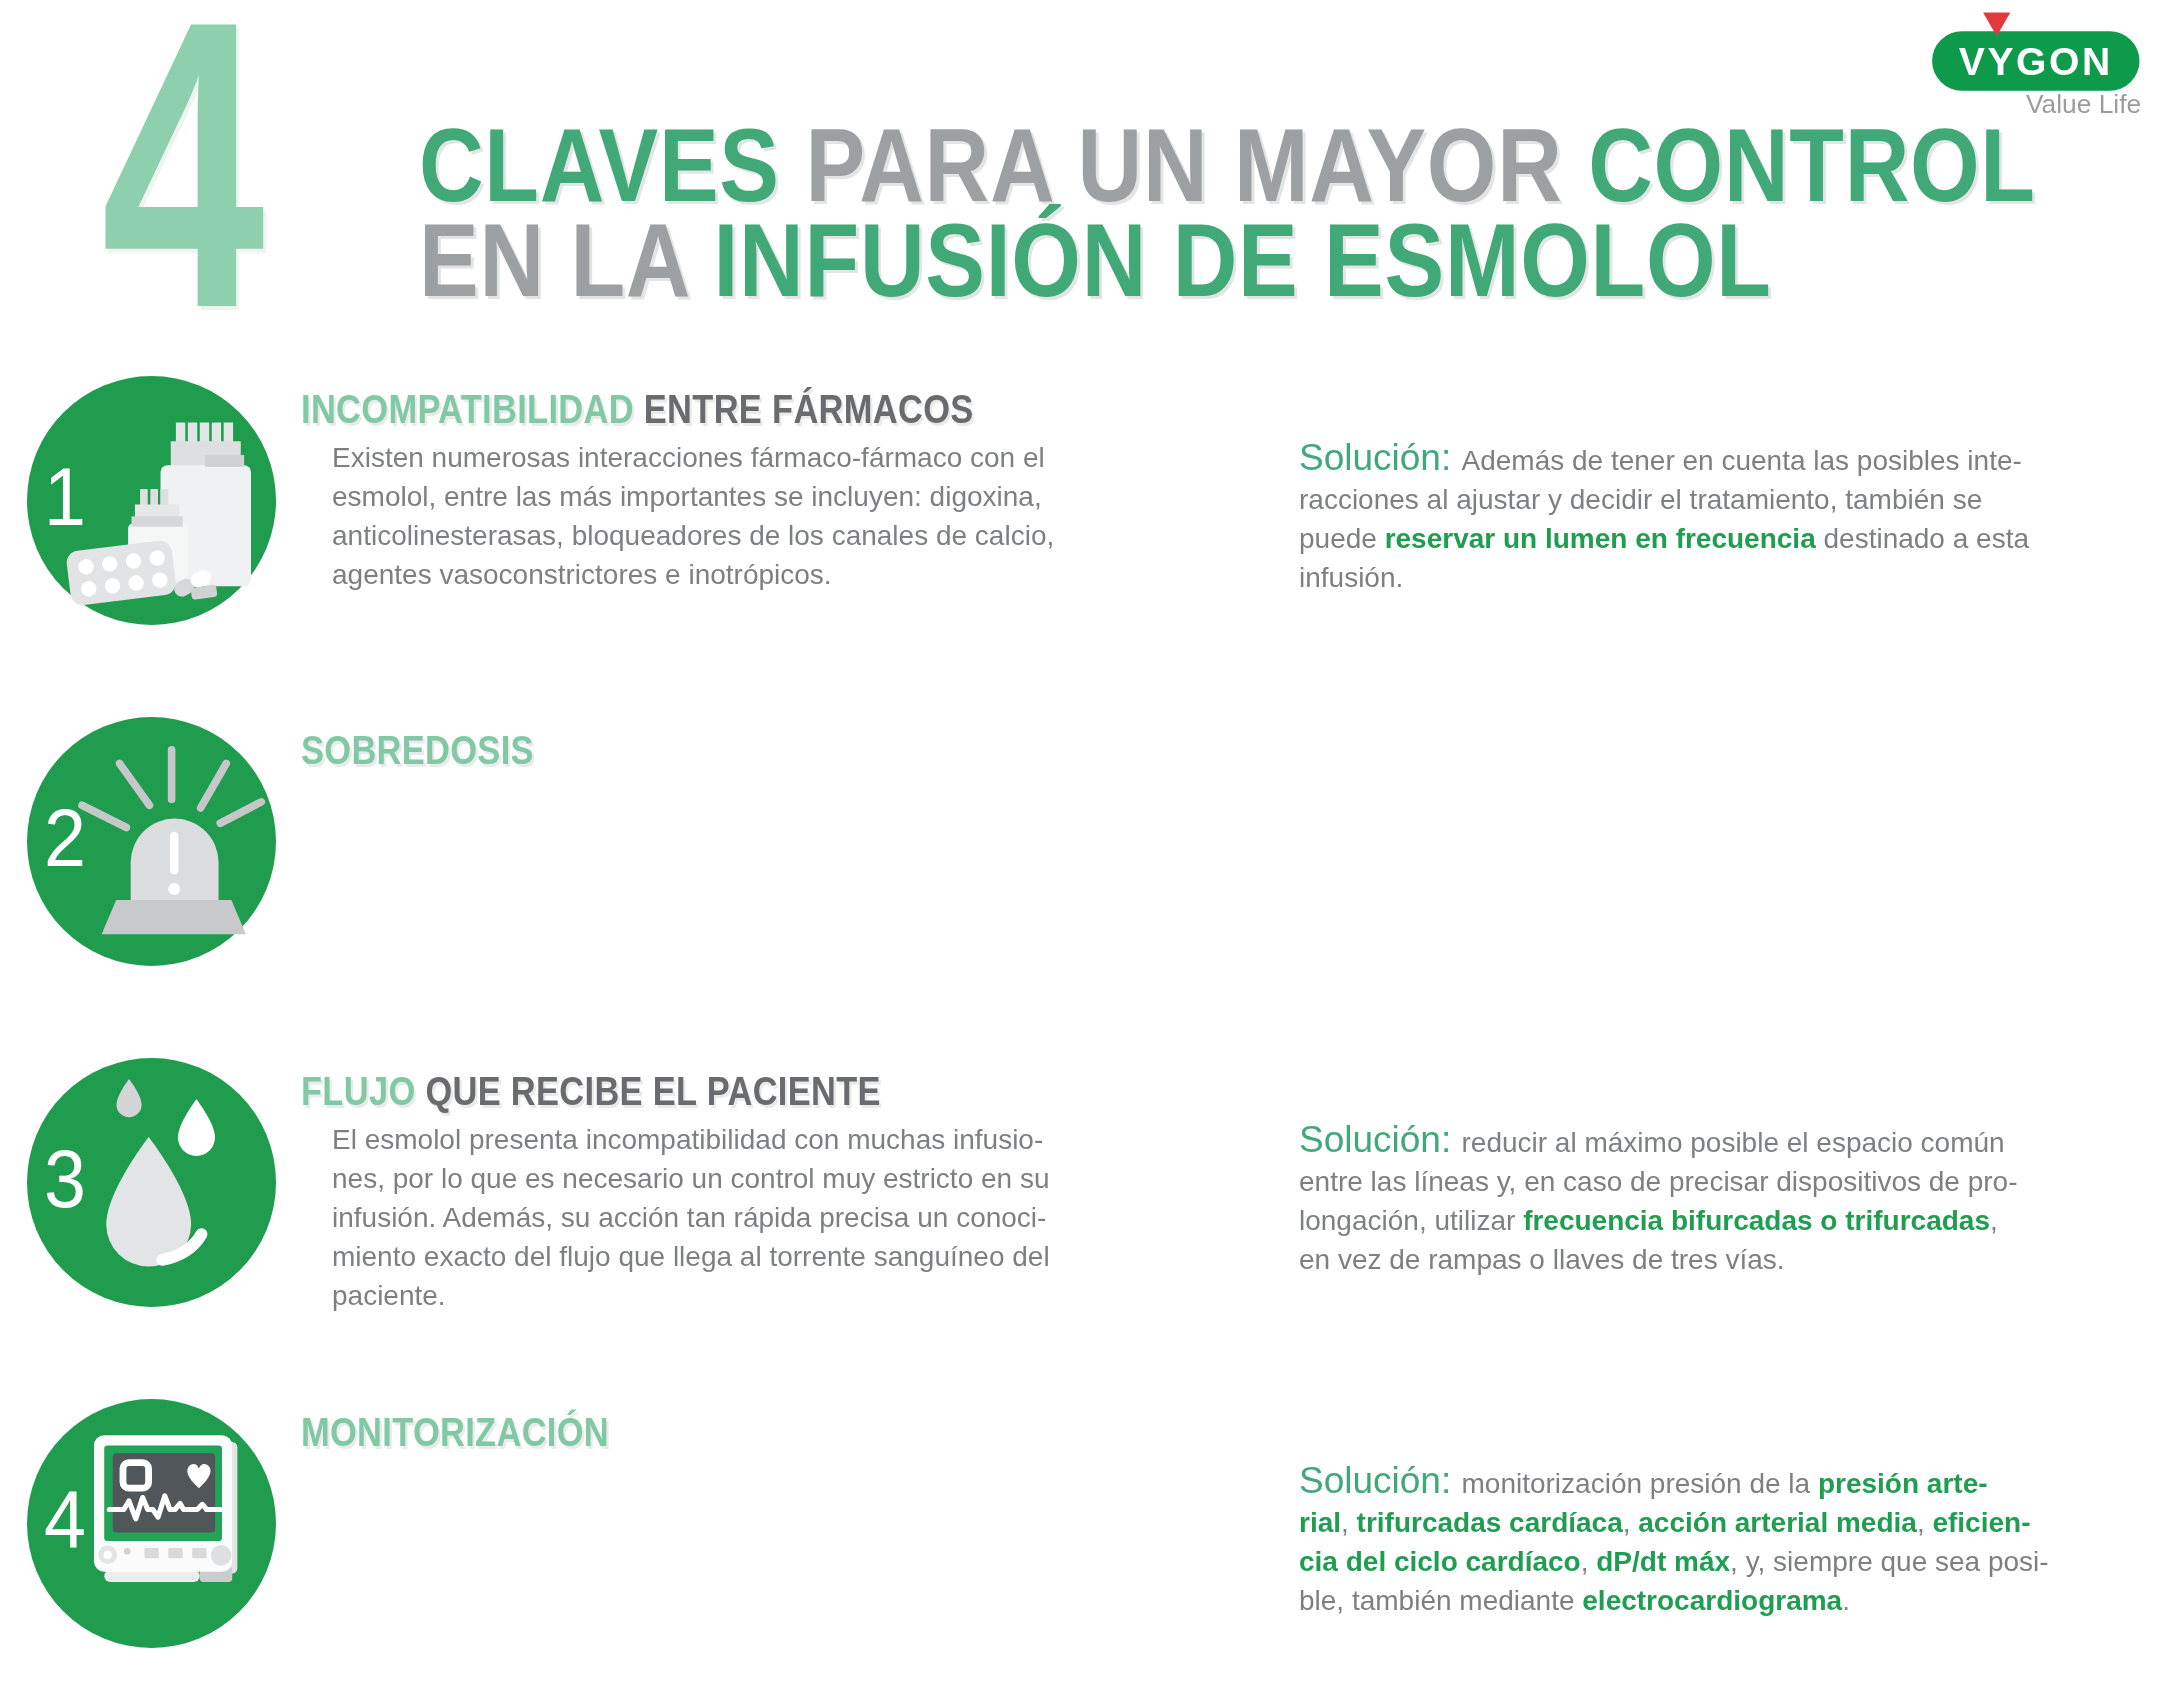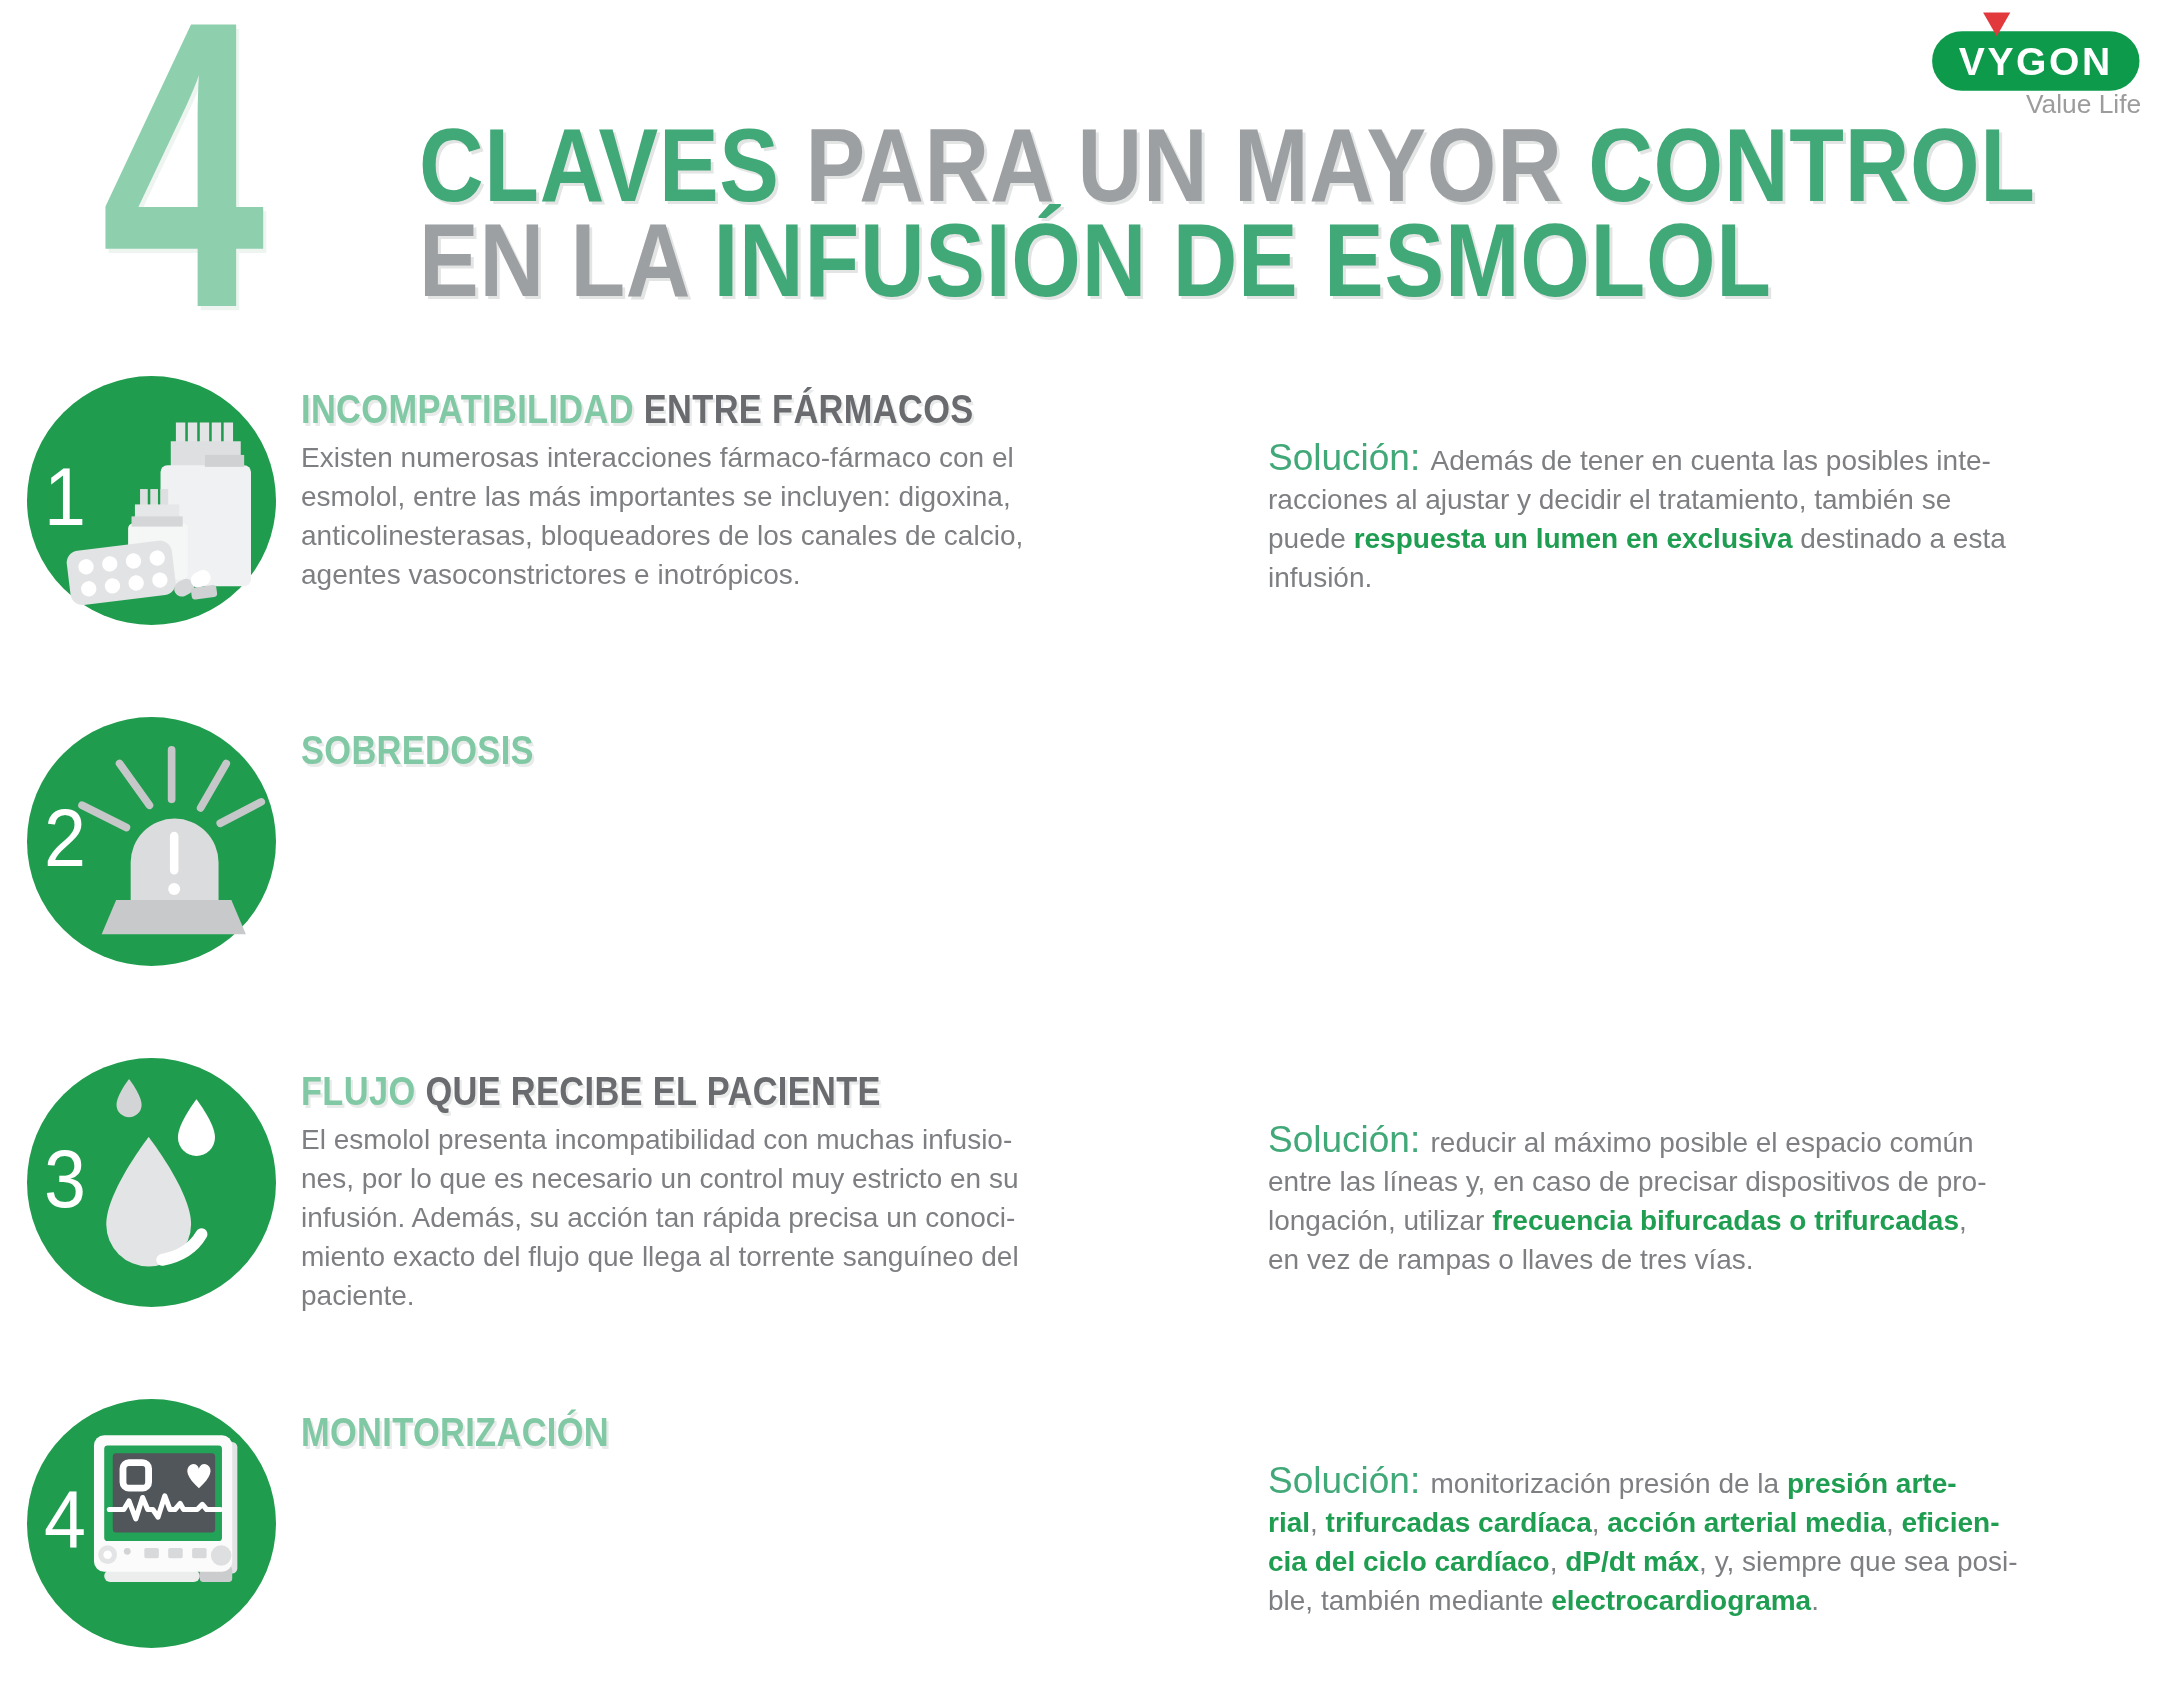--- a/index.html
+++ b/index.html
@@ -57,20 +57,21 @@
   .sec-heading{
     font-size:40px;line-height:43px;font-weight:bold;letter-spacing:0.4px;
     transform:scaleX(0.86);transform-origin:left top;white-space:nowrap;
     text-shadow:2.6px 2.6px 0 #e9eaea;margin-bottom:6.8px;
   }
   .seg-lightgreen{color:var(--green-light);}
   .seg-darkgray{color:var(--gray-head);}
   .para{
     font-size:28px;line-height:39px;color:var(--gray-body);
     white-space:pre-line;
+    margin-left:31px;
   }
   .seg-body{color:var(--gray-body);}
   .seg-boldgreen{color:var(--green-bold);font-weight:bold;}
   .seg-solucion{color:var(--green-mid);font-size:37px;}
   .sec-solution{padding-top:70px;}
 </style>
 </head>
 <body>
 
 <div class="big-number">4</div>
@@ -138,21 +139,21 @@
     </div>
     <div class="sec-text">
       <div class="sec-heading"><span class="seg-lightgreen">INCOMPATIBILIDAD </span><span class="seg-darkgray">ENTRE FÁRMACOS</span></div>
       <div class="para"><span class="seg-body">Existen numerosas interacciones fármaco-fármaco con el
 esmolol, entre las más importantes se incluyen: digoxina,
 anticolinesterasas, bloqueadores de los canales de calcio,
 agentes vasoconstrictores e inotrópicos.</span></div>
     </div>
     <div class="sec-solution para"><span class="seg-solucion">Solución: </span><span class="seg-body">Además de tener en cuenta las posibles inte-
 racciones al ajustar y decidir el tratamiento, también se
-puede </span><span class="seg-boldgreen">respuesta un lumen en exclusiva</span><span class="seg-body"> destinado a esta
+puede </span><span class="seg-boldgreen">reservar un lumen en frecuencia</span><span class="seg-body"> destinado a esta
 infusión.</span></div>
   </div>
 
   <div class="row">
     <div class="badge">
       <div class="badge-circle"></div>
       <svg class="badge-icon" viewBox="0 0 300 300">
         <g stroke="#c6c7c9" stroke-width="9" stroke-linecap="round">
           <line x1="68" y1="107" x2="120" y2="133"></line>
           <line x1="112" y1="58" x2="147" y2="107"></line>

